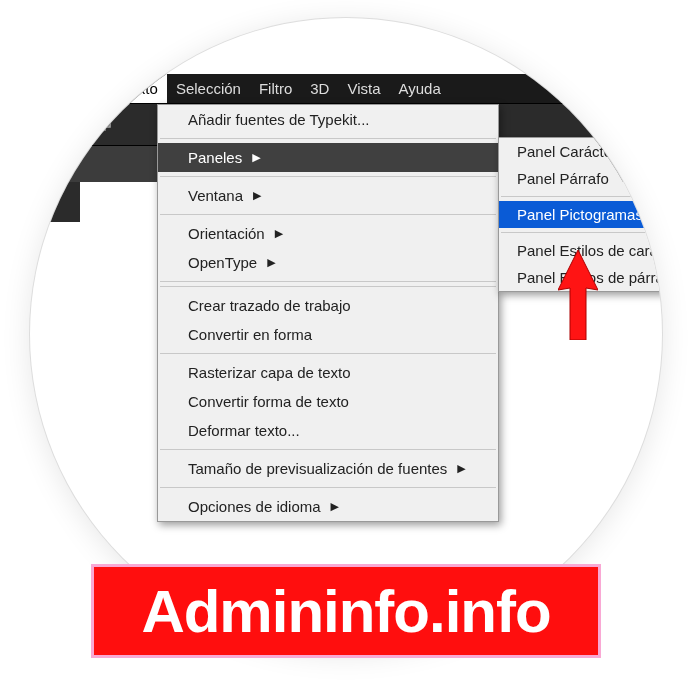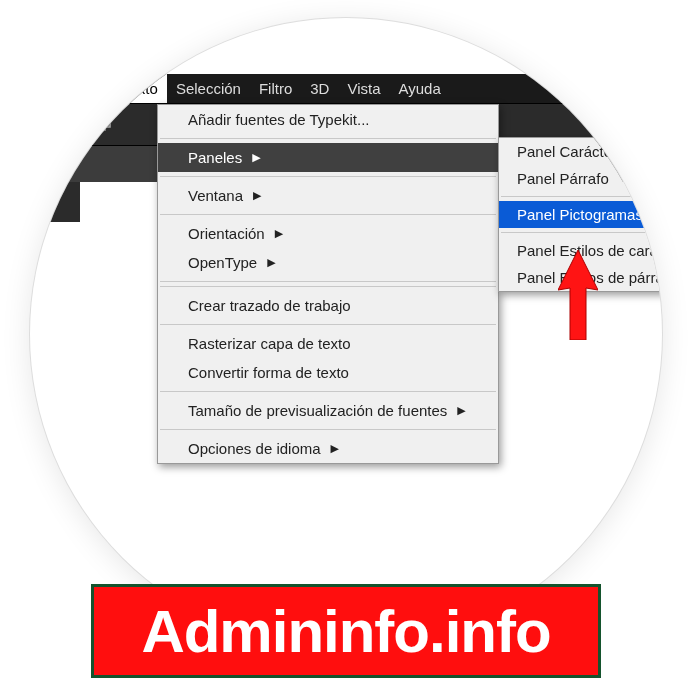--- a/index.html
+++ b/index.html
@@ -160,30 +160,29 @@
     pointer-events: none;
   }
   
   .watermark {
     position: absolute;
     left: 91px;
     top: 564px;
     width: 510px;
     height: 94px;
     background: #ff0e0e;
-    border: 3px solid #14532d;
+    border: 3px solid #f9a8d4;
     display: flex;
     align-items: center;
     justify-content: center;
     color: #fff;
     font-family: Arial, sans-serif;
     font-weight: bold;
     font-size: 60px;
     letter-spacing: -1px;
-    margin-top: 20px;
   }
 </style>
 </head>
 <body>
 
 <div class="circle-clip">
   <div class="ui-root">
 
     <div class="menubar">
       <span>apa</span>
@@ -234,26 +233,32 @@
       </div>
       <div class="item">
         <span>OpenType</span>
         <span class="arrow">▶</span>
       </div>
       <div class="sep"></div>
       <div class="sep"></div>
       <div class="item">
         <span>Crear trazado de trabajo</span>
       </div>
+      <div class="item">
+        <span>Convertir en forma</span>
+      </div>
       <div class="sep"></div>
       <div class="item">
         <span>Rasterizar capa de texto</span>
       </div>
       <div class="item">
         <span>Convertir forma de texto</span>
+      </div>
+      <div class="item">
+        <span>Deformar texto...</span>
       </div>
       <div class="sep"></div>
       <div class="item">
         <span>Tamaño de previsualización de fuentes</span>
         <span class="arrow">▶</span>
       </div>
       <div class="sep"></div>
       <div class="item">
         <span>Opciones de idioma</span>
         <span class="arrow">▶</span>

